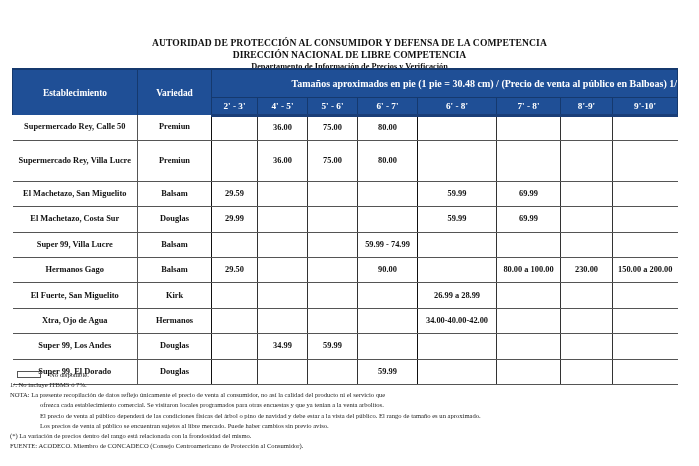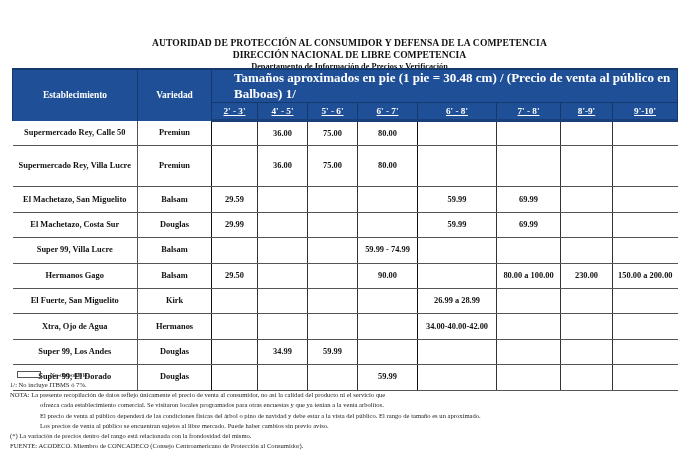--- a/index.html
+++ b/index.html
@@ -18,22 +18,22 @@
     position: absolute; left: 12px; top: 68px; width: 665px;
     border-collapse: collapse; table-layout: fixed;
     font-weight: bold;
   }
   table.prices th {
     background: #1f4f96; color: #ffffff; font-size: 9.4px; 
     border-left: 1px solid #15396e; border-right: 1px solid #15396e;
     padding: 0;
   }
   table.prices thead tr.r1 th { height: 28px; border-top: 2px solid #15396e; }
-  table.prices thead tr.r1 th.span-title { font-size: 13px; text-align: left; padding-left: 22px; }
-  table.prices thead tr.r2 th { height: 18px; border-top: 1px solid #15396e; border-bottom: 3px solid #1a3e78; font-size: 9.2px; text-decoration: underline; }
+  table.prices thead tr.r1 th.span-title { font-size: 10px; text-align: right; padding-left: 22px; }
+  table.prices thead tr.r2 th { height: 18px; border-top: 1px solid #15396e; border-bottom: 3px solid #1a3e78; font-size: 9.2px; }
   table.prices td {
     font-size: 8.4px; text-align: center; height: 25.4px;
     border-bottom: 1.5px solid #555; padding: 0 2px; line-height: 10px;
   }
   table.prices td.est { font-size: 8.4px; }
   table.prices td.est.wrap { text-align: justify; text-align-last: center; padding: 15px 6px; }
   table.prices td + td { border-left: 1px solid #333; }
   table.prices td.c-var { border-right: 1.5px solid #111; }
   table.prices td.c-est { border-right: 1px solid #555; }
   table.prices td.c-68 { border-left: 1px solid #111; }

